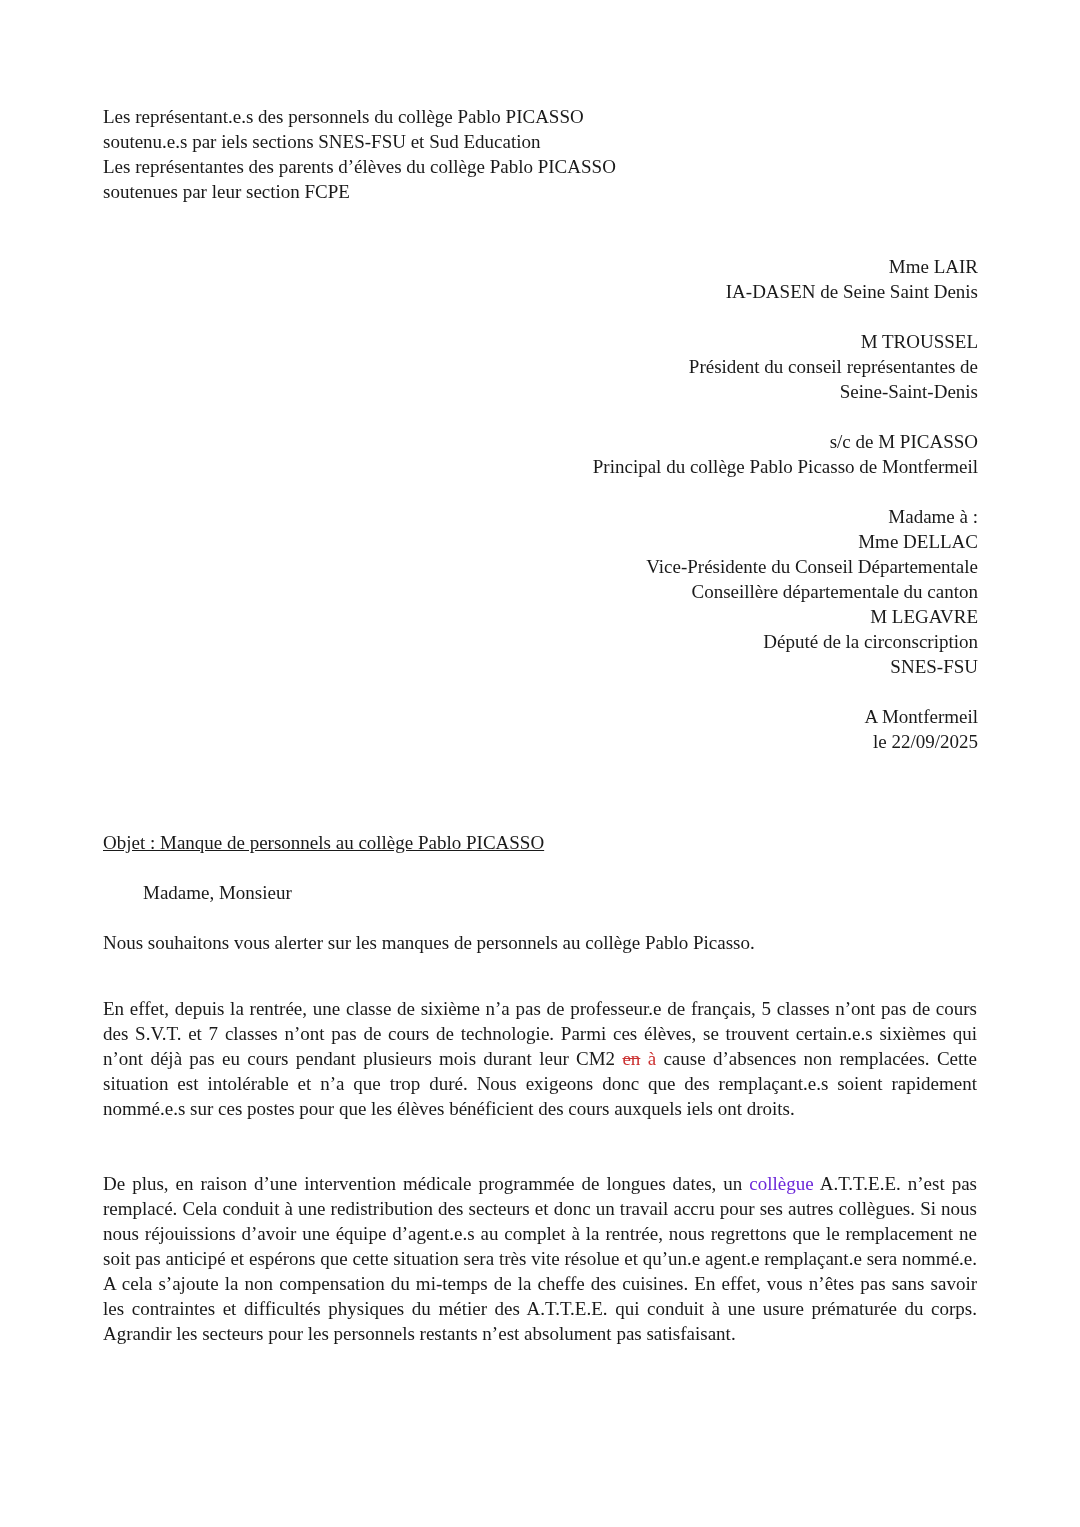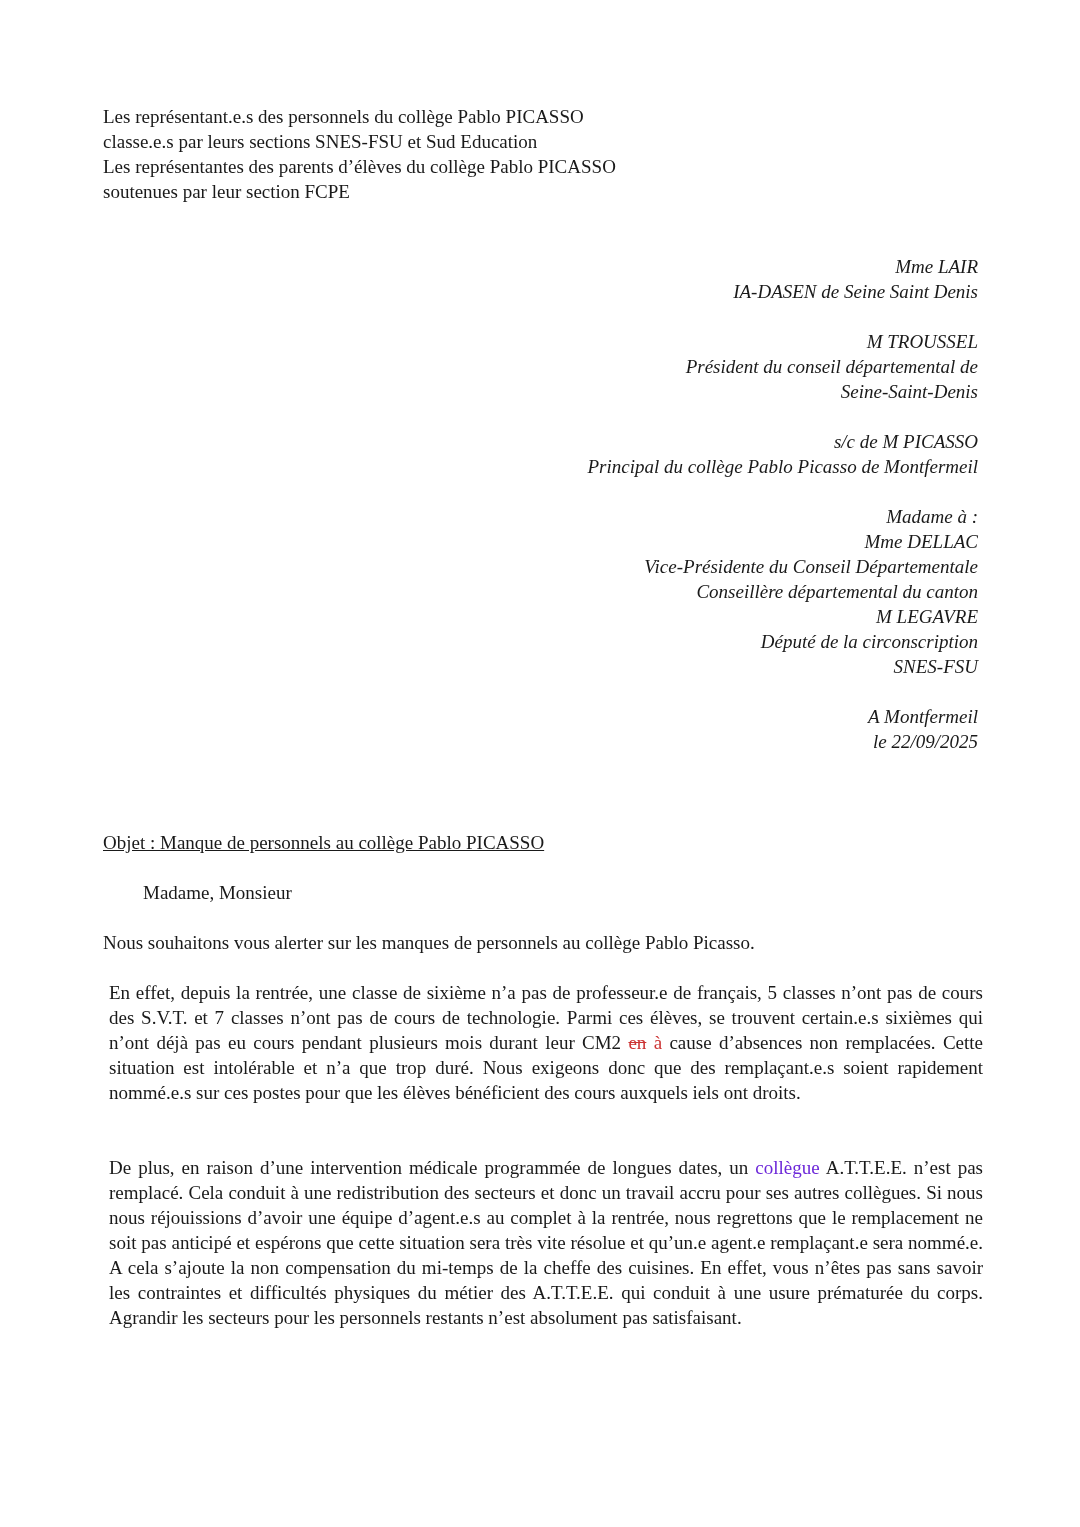--- a/index.html
+++ b/index.html
@@ -9,58 +9,58 @@
     font-size: 19px; line-height: 25px;
   }
   .page { position: absolute; left: 0; top: 0; width: 1080px; height: 1527px; }
   .line { white-space: nowrap; }
   .sender { position: absolute; left: 103px; top: 104px; }
   .recips { position: absolute; right: 102px; text-align: right; }
   .block { margin-bottom: 25px; }
   .subject { position: absolute; left: 103px; top: 830px; text-decoration: underline; }
   .greeting { position: absolute; left: 103px; top: 880px; margin-left: 40px; }
   .intro { position: absolute; left: 103px; top: 930px; text-align: right; }
-  .para { position: absolute; left: 109px; width: 874px; text-align: justify; text-align-last: left; }
+  .para { position: absolute; left: 103px; width: 874px; text-align: justify; text-align-last: left; margin-top: 16px; }
   .p1 { top: 980px; }
   .p2 { top: 1155px; }
   .del { color: #cc3333; text-decoration: line-through; }
   .ins { color: #cc3333; }
   .tracked { color: #6d28d9; }
 </style>
 </head>
 <body>
 
 <div class="page">
 
   <div class="sender">
     <div class="line">Les représentant.e.s des personnels du collège Pablo PICASSO</div>
-    <div class="line">classe.e.s par leurs sections SNES-FSU et Sud Education</div>
+    <div class="line">soutenu.e.s par iels sections SNES-FSU et Sud Education</div>
     <div class="line">Les représentantes des parents d’élèves du collège Pablo PICASSO</div>
     <div class="line">soutenues par leur section FCPE</div>
   </div>
 
-  <div class="recips" style="top:254px;font-style:italic;">
+  <div class="recips" style="top:254px;">
     <div class="block">
       <div class="line">Mme LAIR</div>
       <div class="line">IA-DASEN de Seine Saint Denis</div>
     </div>
     <div class="block">
       <div class="line">M TROUSSEL</div>
-      <div class="line">Président du conseil départemental de</div>
+      <div class="line">Président du conseil représentantes de</div>
       <div class="line">Seine-Saint-Denis</div>
     </div>
     <div class="block">
       <div class="line">s/c de M PICASSO</div>
       <div class="line">Principal du collège Pablo Picasso de Montfermeil</div>
     </div>
     <div class="block">
       <div class="line">Madame à :</div>
       <div class="line">Mme DELLAC</div>
       <div class="line">Vice-Présidente du Conseil Départementale</div>
-      <div class="line">Conseillère départemental du canton</div>
+      <div class="line">Conseillère départementale du canton</div>
       <div class="line">M LEGAVRE</div>
       <div class="line">Député de la circonscription</div>
       <div class="line">SNES-FSU</div>
     </div>
     <div class="block">
       <div class="line">A Montfermeil</div>
       <div class="line">le 22/09/2025</div>
     </div>
   </div>
 

